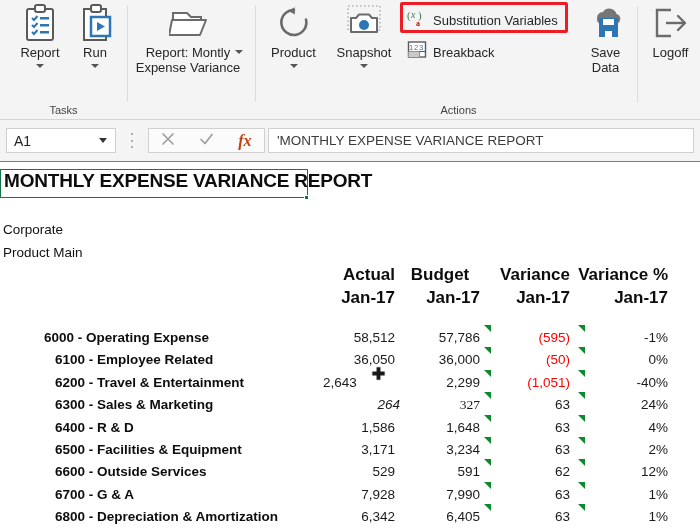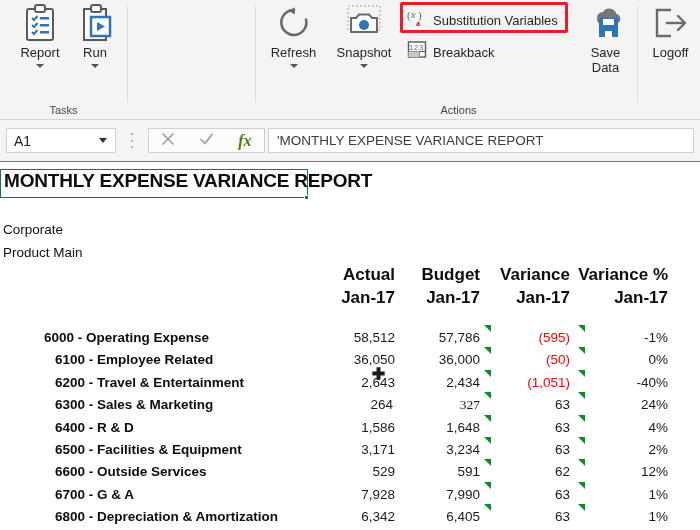--- a/index.html
+++ b/index.html
@@ -77,21 +77,21 @@
     width: 3px; height: 15px;
     display: flex; flex-direction: column; justify-content: space-between;
   }
   .vdots i { display:block; width: 2px; height: 2px; background: #9a9a9a; border-radius: 50%; }
   .fbtns {
     position: absolute; left: 148px; top: 8px; width: 117px; height: 25px;
     background: #fbfbfb; border: 1px solid #d0d0d0;
     display: flex; align-items: center; justify-content: space-around;
   }
   .fbtns > div { width: 36px; text-align: center; color: #9e9e9e; cursor: default; }
-  .fxglyph { font-family: "Liberation Serif", serif; font-style: italic; font-size: 16px; color: #4d7c0f; font-weight: bold; }
+  .fxglyph { font-family: "Liberation Serif", serif; font-style: italic; font-size: 16px; color: #c2410c; font-weight: bold; }
   .finput {
     position: absolute; left: 268px; top: 8px; width: 426px; height: 25px;
     background: #fff; border: 1px solid #d0d0d0;
     display: flex; align-items: center;
     font-size: 13.5px; color: #3c3c3c; padding-left: 8px;
     white-space: nowrap; overflow: hidden;
   }
 
   
   .sheet {
@@ -179,29 +179,40 @@
           <rect x="13" y="13" width="19" height="19" fill="#fff" stroke="#2e75b6" stroke-width="2.5"></rect>
           <path d="M19 18 l8 4.5 l-8 4.5 z" fill="#2e75b6"></path>
         </svg>
       </div>
       <div class="lbl">Run</div>
       <div class="caret-dn"></div>
     </div>
 
     <div class="grp-label" style="left:0px; width:127px;">Tasks</div>
 
+    <div class="bigbtn" style="left:133px; width:118px;">
+      <div class="ico">
+        <svg width="46" height="36" viewBox="0 0 46 36">
+          <path d="M4 8 h14 l4 4 h10 v4 h-28 z" fill="#fff" stroke="#6b6b6b" stroke-width="2"></path>
+          <path d="M3 15 h34 l-6 15 h-31 z" fill="#fff" stroke="#6b6b6b" stroke-width="2" stroke-linejoin="round"></path>
+        </svg>
+      </div>
+      <div class="lbl" style="position:relative; padding-right:8px;">Report: Montly
+Expense Variance</div>
+      <div style="position:absolute; right:8px; bottom:22px; width:0;height:0;border-left:4px solid transparent;border-right:4px solid transparent;border-top:4px solid #555;"></div>
+    </div>
 
     <div class="bigbtn" style="left:262px; width:63px;">
       <div class="ico">
         <svg width="38" height="38" viewBox="0 0 38 38">
           <path d="M19 6 a12.5 12.5 0 1 0 12 9.5" fill="none" stroke="#6b6b6b" stroke-width="2.6" stroke-linecap="round"></path>
           <path d="M13.5 7 L19.5 3.2 L20 10.5 Z" fill="#6b6b6b"></path>
         </svg>
       </div>
-      <div class="lbl">Refresh</div>
+      <div class="lbl">Product</div>
       <div class="caret-dn"></div>
     </div>
 
     <div class="bigbtn" style="left:330px; width:68px;">
       <div class="ico">
         <svg width="42" height="40" viewBox="0 0 42 40">
           <rect x="5" y="3" width="32" height="24" fill="none" stroke="#b5b5b5" stroke-width="1.6" stroke-dasharray="1.6 2.4"></rect>
           <path d="M8 15 h5 l3 -3.5 h10 l3 3.5 h5 v14 h-26 z" fill="#fff" stroke="#6b6b6b" stroke-width="2" stroke-linejoin="round"></path>
           <circle cx="21" cy="22" r="5" fill="#2e75b6"></circle>
         </svg>
@@ -305,21 +316,21 @@
 
     <div class="xcursor">
       <svg width="15" height="15" viewBox="0 0 15 15">
         <path d="M5 0.8 h5 v4.2 h4.2 v5 h-4.2 v4.2 h-5 v-4.2 h-4.2 v-5 h4.2 z" fill="#1a1a1a" stroke="#ffffff" stroke-width="1.1"></path>
       </svg>
     </div>
 
     <div class="tbl">
 
       <div class="hdr-cell" style="left:315px; top:103px; width:80px;">Actual</div>
-      <div class="hdr-cell" style="left:400px; top:103px; width:80px;">Budget</div>
+      <div class="hdr-cell" style="left:400px; top:103px; width:80px;text-align:center;">Budget</div>
       <div class="hdr-cell" style="left:485px; top:103px; width:85px;">Variance</div>
       <div class="hdr-cell" style="left:578px; top:103px; width:90px;">Variance %</div>
 
       <div class="hdr-cell" style="left:315px; top:126px; width:80px;">Jan-17</div>
       <div class="hdr-cell" style="left:400px; top:126px; width:80px;">Jan-17</div>
       <div class="hdr-cell" style="left:485px; top:126px; width:85px;">Jan-17</div>
       <div class="hdr-cell" style="left:578px; top:126px; width:90px;">Jan-17</div>
 
       <div id="rows-host">
           <div class="rowlabel" style="left: 44px; top: 168px;">6000 - Operating Expense</div>
@@ -330,28 +341,28 @@
           <div class="cmt" style="left: 484px; top: 163px;"></div>
           <div class="cmt" style="left: 578px; top: 163px;"></div>
           <div class="rowlabel" style="left: 55px; top: 190.4px;">6100 - Employee Related</div>
           <div class="num" style="left: 315px; top: 190.4px; width: 80px;">36,050</div>
           <div class="num" style="left: 400px; top: 190.4px; width: 80px;">36,000</div>
           <div class="num neg" style="left: 485px; top: 190.4px; width: 85px;">(50)</div>
           <div class="num" style="left: 578px; top: 190.4px; width: 90px;">0%</div>
           <div class="cmt" style="left: 484px; top: 185.4px;"></div>
           <div class="cmt" style="left: 578px; top: 185.4px;"></div>
           <div class="rowlabel" style="left: 55px; top: 212.8px;">6200 - Travel &amp; Entertainment</div>
-          <div class="num" style="left: 315px; top: 212.8px; width: 80px;">2,643</div>
-          <div class="num" style="left: 400px; top: 212.8px; width: 80px;">2,434</div>
+          <div class="num" style="left: 300px; top: 212.8px; width: 80px; text-align: center;">2,643</div>
+          <div class="num" style="left: 400px; top: 212.8px; width: 80px;">2,299</div>
           <div class="num neg" style="left: 485px; top: 212.8px; width: 85px;">(1,051)</div>
           <div class="num" style="left: 578px; top: 212.8px; width: 90px;">-40%</div>
           <div class="cmt" style="left: 484px; top: 207.8px;"></div>
           <div class="cmt" style="left: 578px; top: 207.8px;"></div>
           <div class="rowlabel" style="left: 55px; top: 235.2px;">6300 - Sales &amp; Marketing</div>
-          <div class="num" style="left: 313px; top: 235.2px; width: 80px;">264</div>
+          <div class="num" style="left: 320px; top: 235.2px; width: 80px; font-style: italic;">264</div>
           <div class="num" style="left: 400px; top: 235.2px; width: 80px; font-family: Liberation Serif, serif;">327</div>
           <div class="num" style="left: 485px; top: 235.2px; width: 85px;">63</div>
           <div class="num" style="left: 578px; top: 235.2px; width: 90px;">24%</div>
           <div class="cmt" style="left: 484px; top: 230.2px;"></div>
           <div class="cmt" style="left: 578px; top: 230.2px;"></div>
           <div class="rowlabel" style="left: 55px; top: 257.6px;">6400 - R &amp; D</div>
           <div class="num" style="left: 315px; top: 257.6px; width: 80px;">1,586</div>
           <div class="num" style="left: 400px; top: 257.6px; width: 80px;">1,648</div>
           <div class="num" style="left: 485px; top: 257.6px; width: 85px;">63</div>
           <div class="num" style="left: 578px; top: 257.6px; width: 90px;">4%</div>

